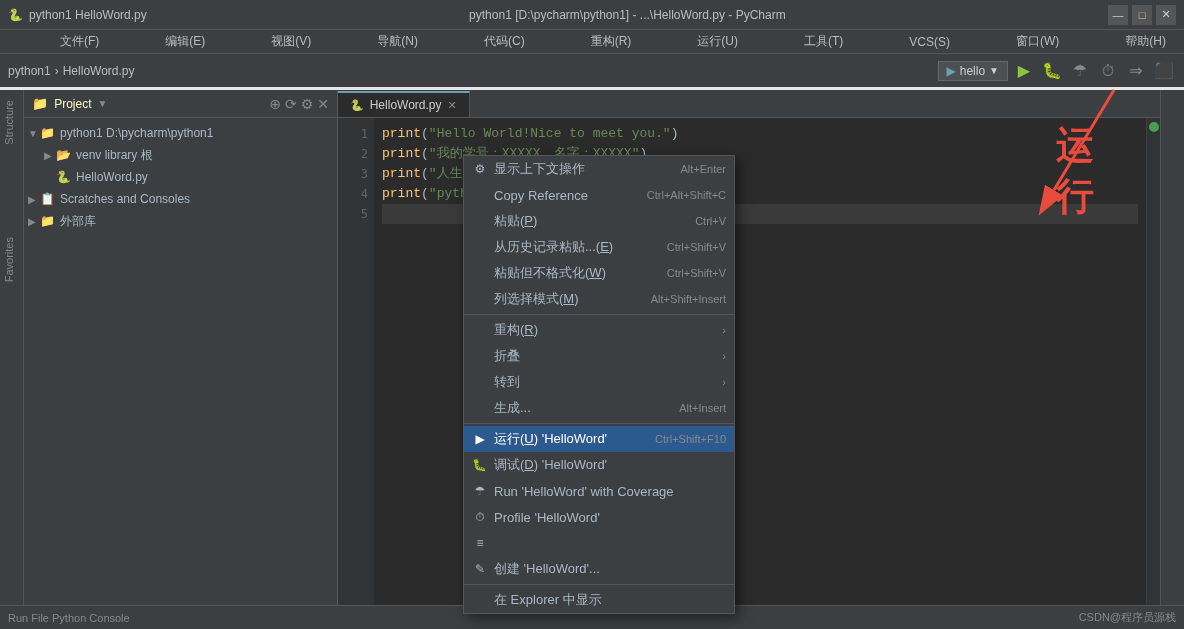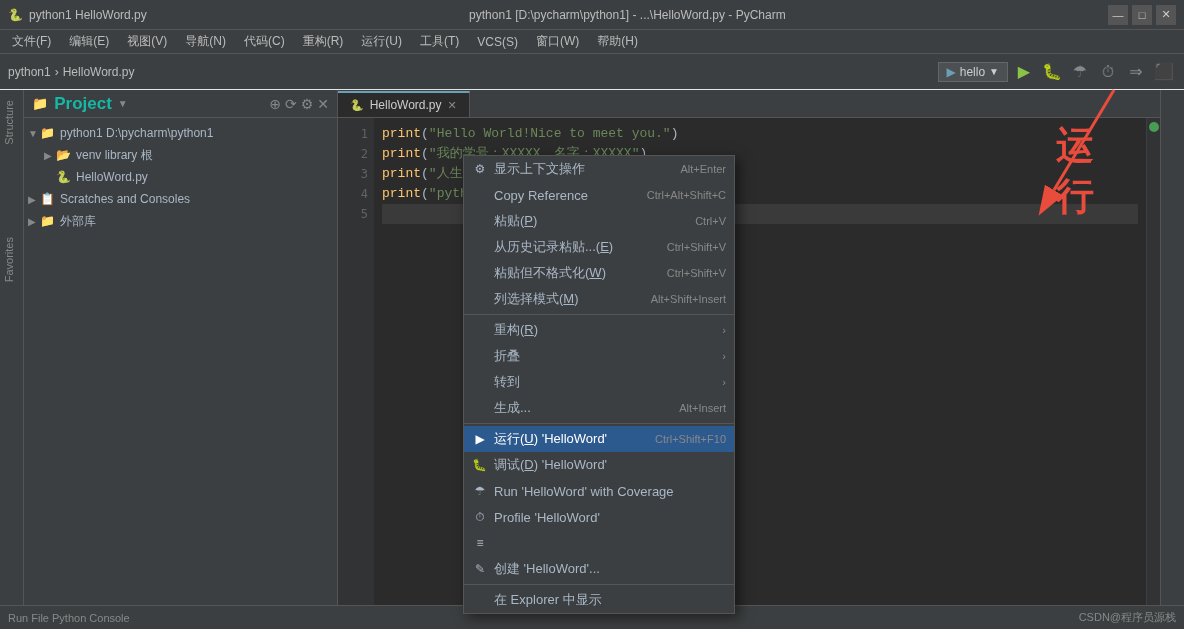--- a/index.html
+++ b/index.html
@@ -57,30 +57,31 @@
       align-items: center;
       padding: 0 4px;
       border-bottom: 1px solid #555;
       gap: 2px;
     }
     .menu-item {
       padding: 2px 8px;
       font-size: 12px;
       color: #bbb;
       cursor: pointer;
+      margin-left: 48px;
     }
 
     
     .toolbar {
       background: #3c3f41;
       height: 36px;
       display: flex;
       align-items: center;
       padding: 0 8px;
-      border-bottom: 1px solid #e5e5e5;
+      border-bottom: 3px solid #e5e5e5;
       gap: 4px;
     }
     .toolbar-breadcrumb {
       font-size: 12px;
       color: #bbb;
       display: flex;
       align-items: center;
       gap: 4px;
       flex: 1;
     }
@@ -148,23 +149,23 @@
     .panel-header {
       height: 28px;
       background: #3c3f41;
       display: flex;
       align-items: center;
       justify-content: space-between;
       padding: 0 8px;
       border-bottom: 1px solid #555;
     }
     .panel-title {
-      font-size: 17px;
-      color: #14b8a6;
-      font-weight: bold;
+      font-size: 12px;
+      color: #fef9c3;
+      font-weight: normal;
     }
     .panel-actions {
       display: flex;
       gap: 4px;
     }
     .panel-action-btn {
       background: none;
       border: none;
       color: #888;
       font-size: 14px;

